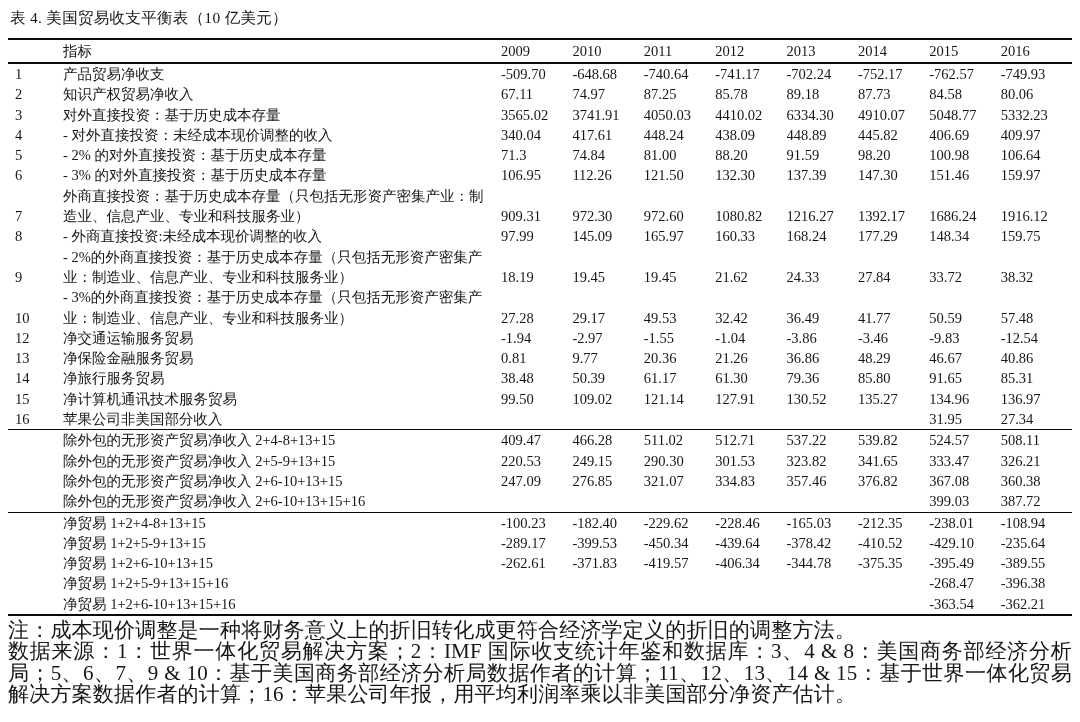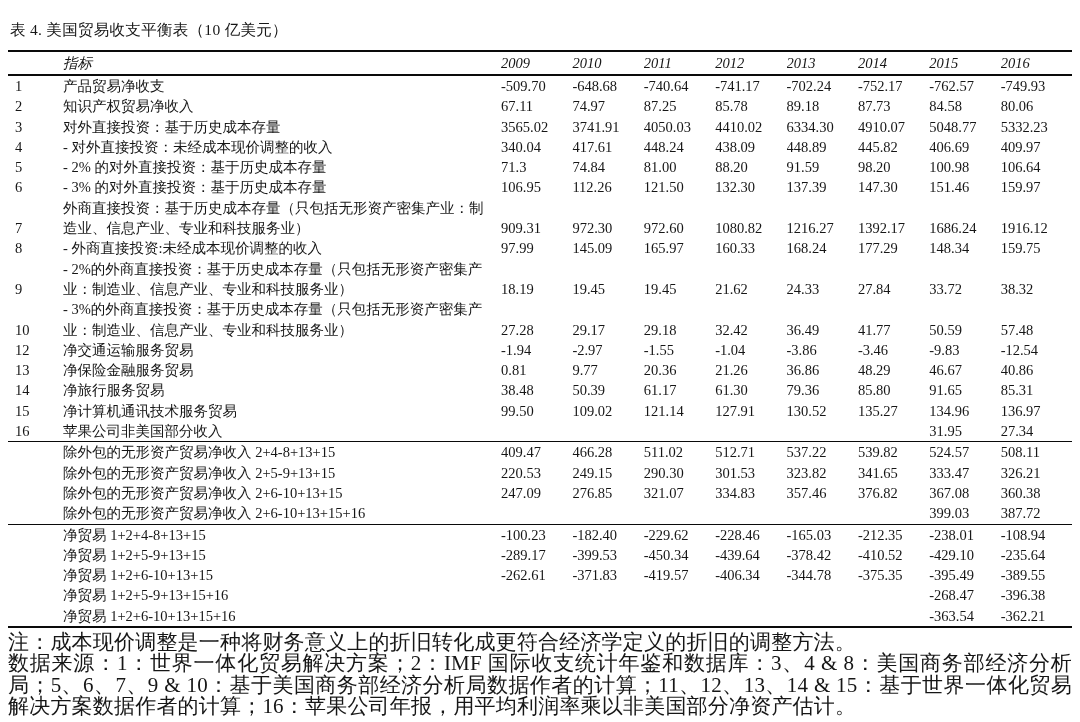--- a/index.html
+++ b/index.html
@@ -1,36 +1,36 @@
 <!DOCTYPE html>
 <html><head>
 <meta charset="utf-8">
 <style>
   html,body{margin:0;padding:0;}
   body{
     width:1080px;height:722px;overflow:hidden;
     background:#ffffff;color:#161616;
     font-family:"Liberation Serif","DejaVu Serif",serif;
   }
-  .page{padding:17px 8px 0 8px;}
+  .page{padding:5px 8px 0 8px;}
   .title{
     font-size:15.5px;letter-spacing:.3px;
     margin:3px 0 9px 2px;
   }
   table{
     border-collapse:collapse;table-layout:fixed;
     width:1064px;font-size:14.5px;
   }
   th,td{
     padding:0;margin:0;font-weight:normal;text-align:left;
     vertical-align:bottom;line-height:20.3px;
     white-space:normal;overflow:hidden;
   }
   thead{border-top:2.5px solid #0a0a0a;border-bottom:2.5px solid #0a0a0a;}
-  thead th{line-height:22px;font-style:italic;}
+  thead th{line-height:22px;}
   tbody{border-bottom:1.6px solid #0a0a0a;}
   tbody:last-of-type{border-bottom:2.5px solid #0a0a0a;}
   th.num,td.num{width:48px;padding-left:7px;}
   th.label,td.label{width:432px;padding-right:6px;}
   td.val,th.val{padding-right:4px;}
   .notes{
     margin:4px 0 0 0;font-size:21px;line-height:21.4px;
     text-align:justify;letter-spacing:.2px;
   }
   .notes p{margin:0;}
@@ -163,21 +163,21 @@
           <td class="val">24.33</td>
           <td class="val">27.84</td>
           <td class="val">33.72</td>
           <td class="val">38.32</td>
         </tr>
         <tr>
           <td class="num">10</td>
           <td class="label">- 3%的外商直接投资：基于历史成本存量（只包括无形资产密集产业：制造业、信息产业、专业和科技服务业）</td>
           <td class="val">27.28</td>
           <td class="val">29.17</td>
-          <td class="val">29.18</td>
+          <td class="val">49.53</td>
           <td class="val">32.42</td>
           <td class="val">36.49</td>
           <td class="val">41.77</td>
           <td class="val">50.59</td>
           <td class="val">57.48</td>
         </tr>
         <tr>
           <td class="num">12</td>
           <td class="label">净交通运输服务贸易</td>
           <td class="val">-1.94</td>

